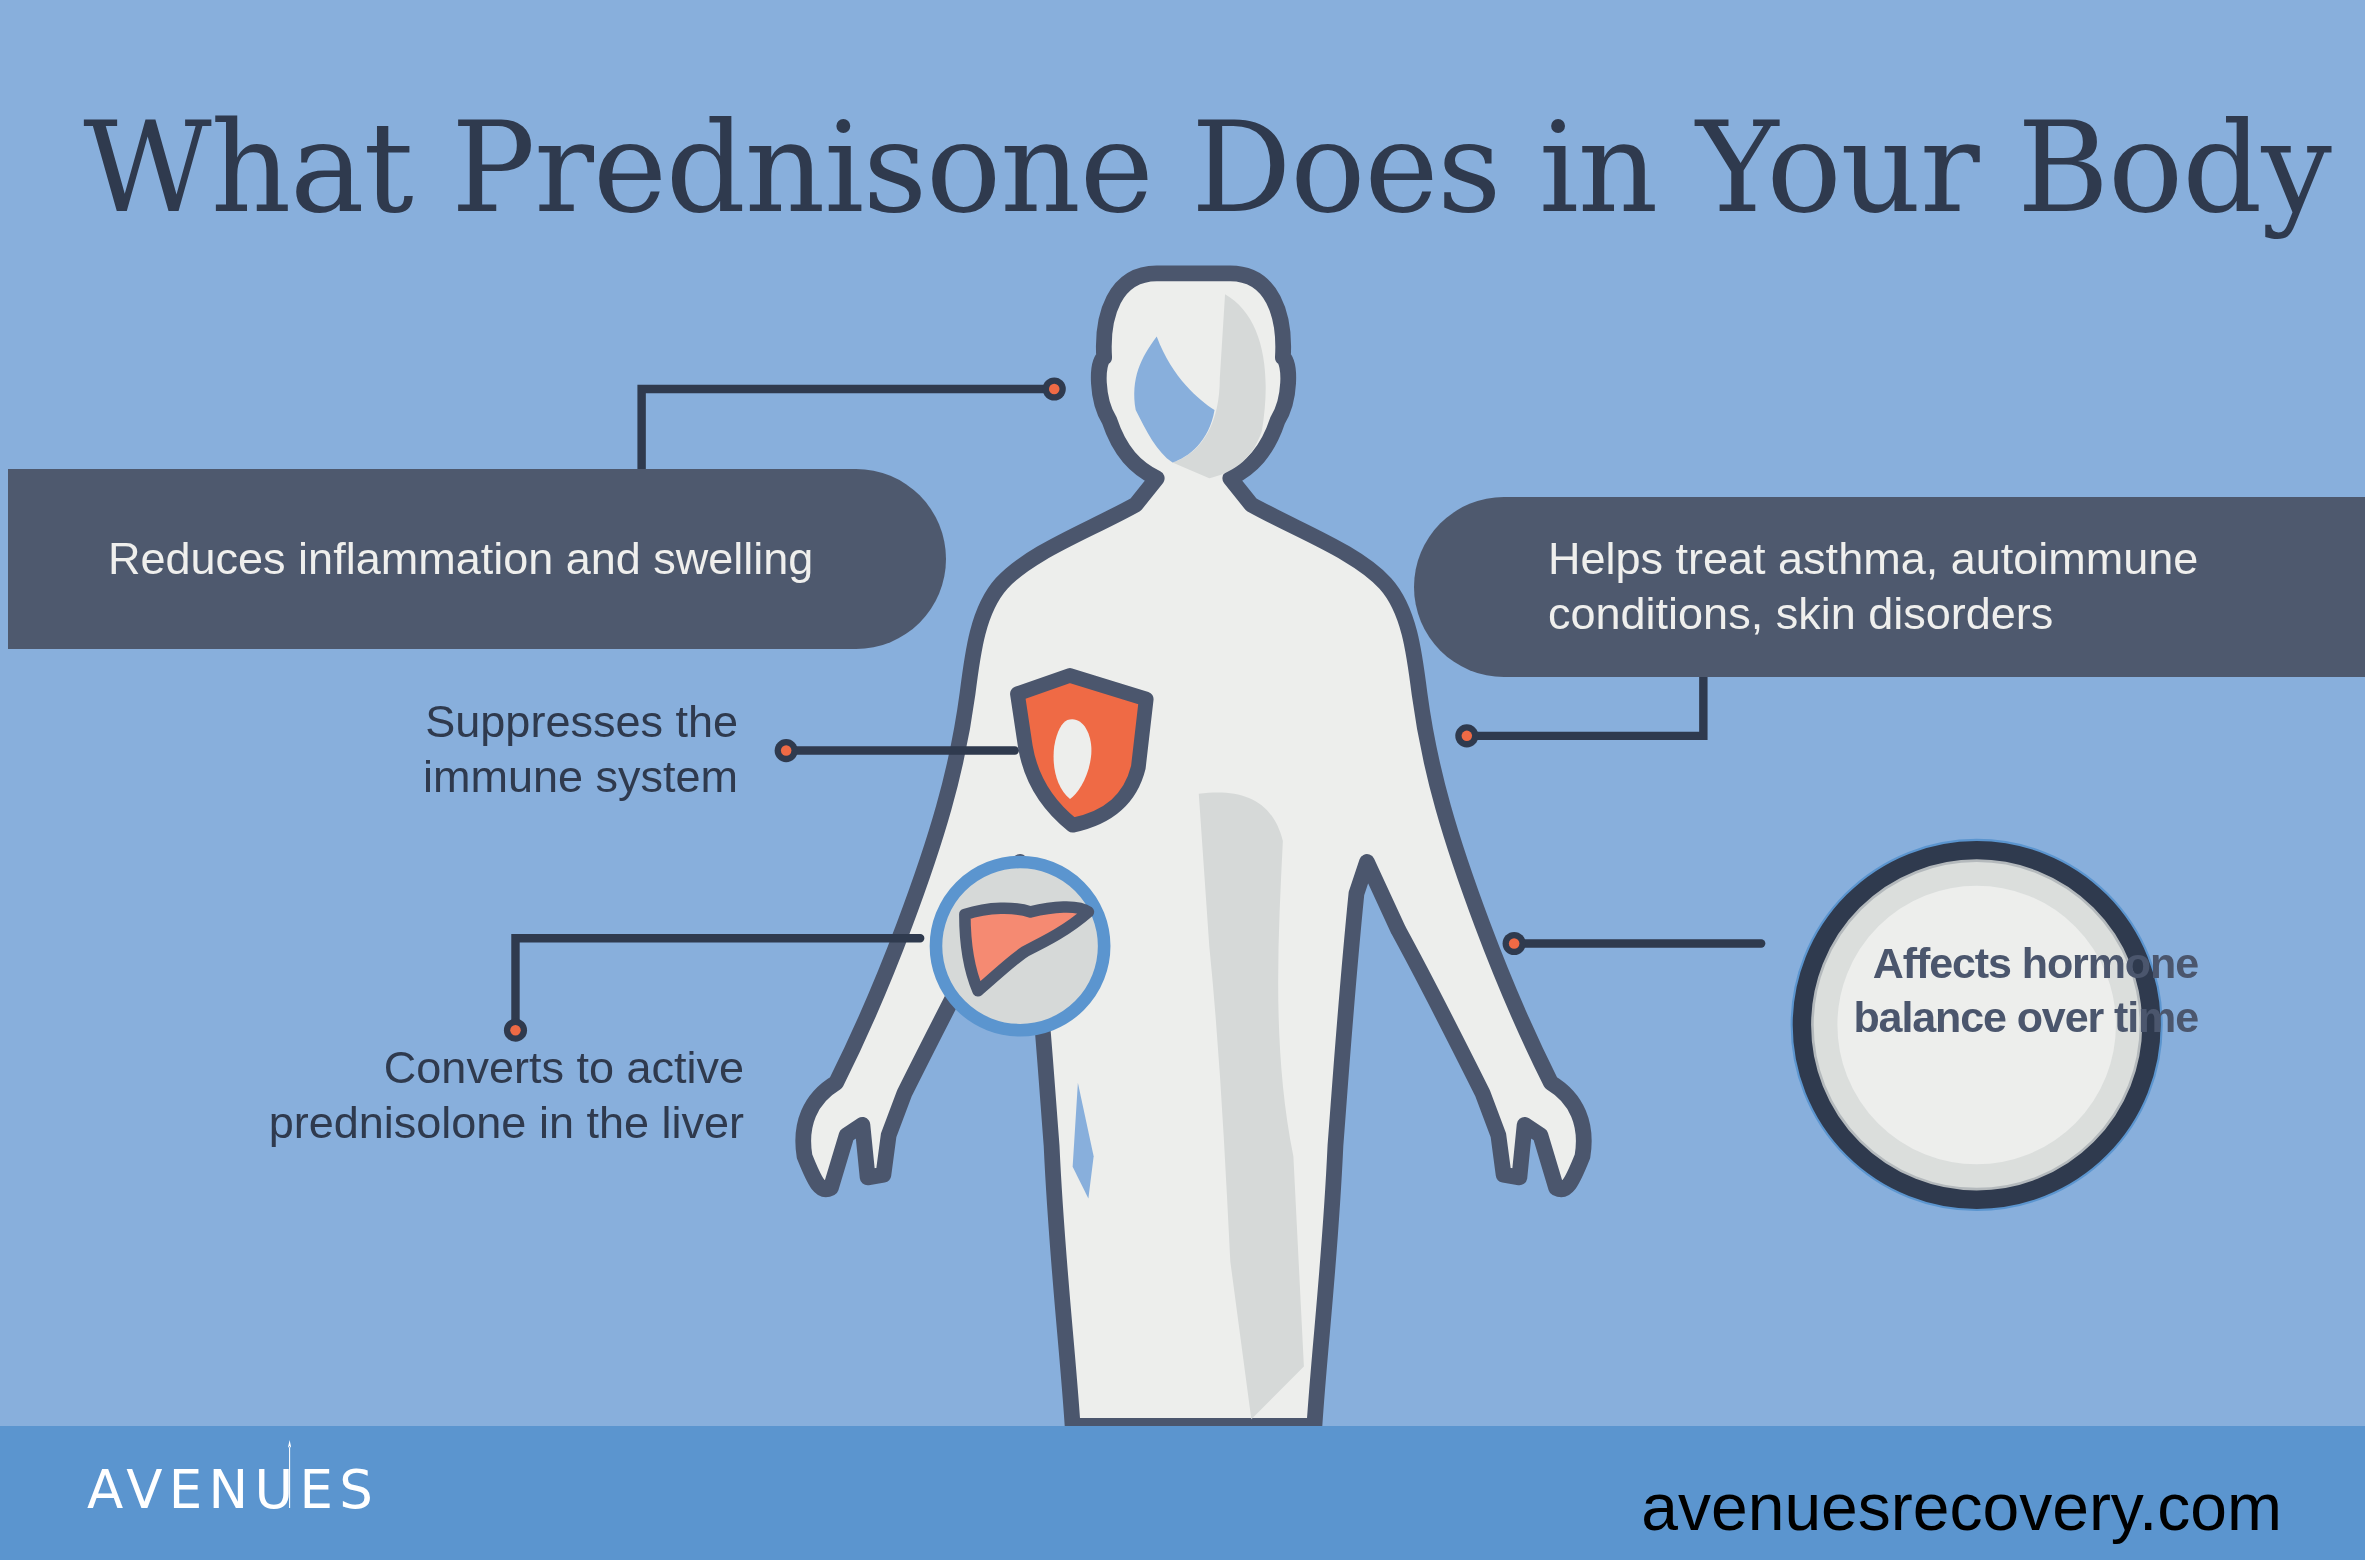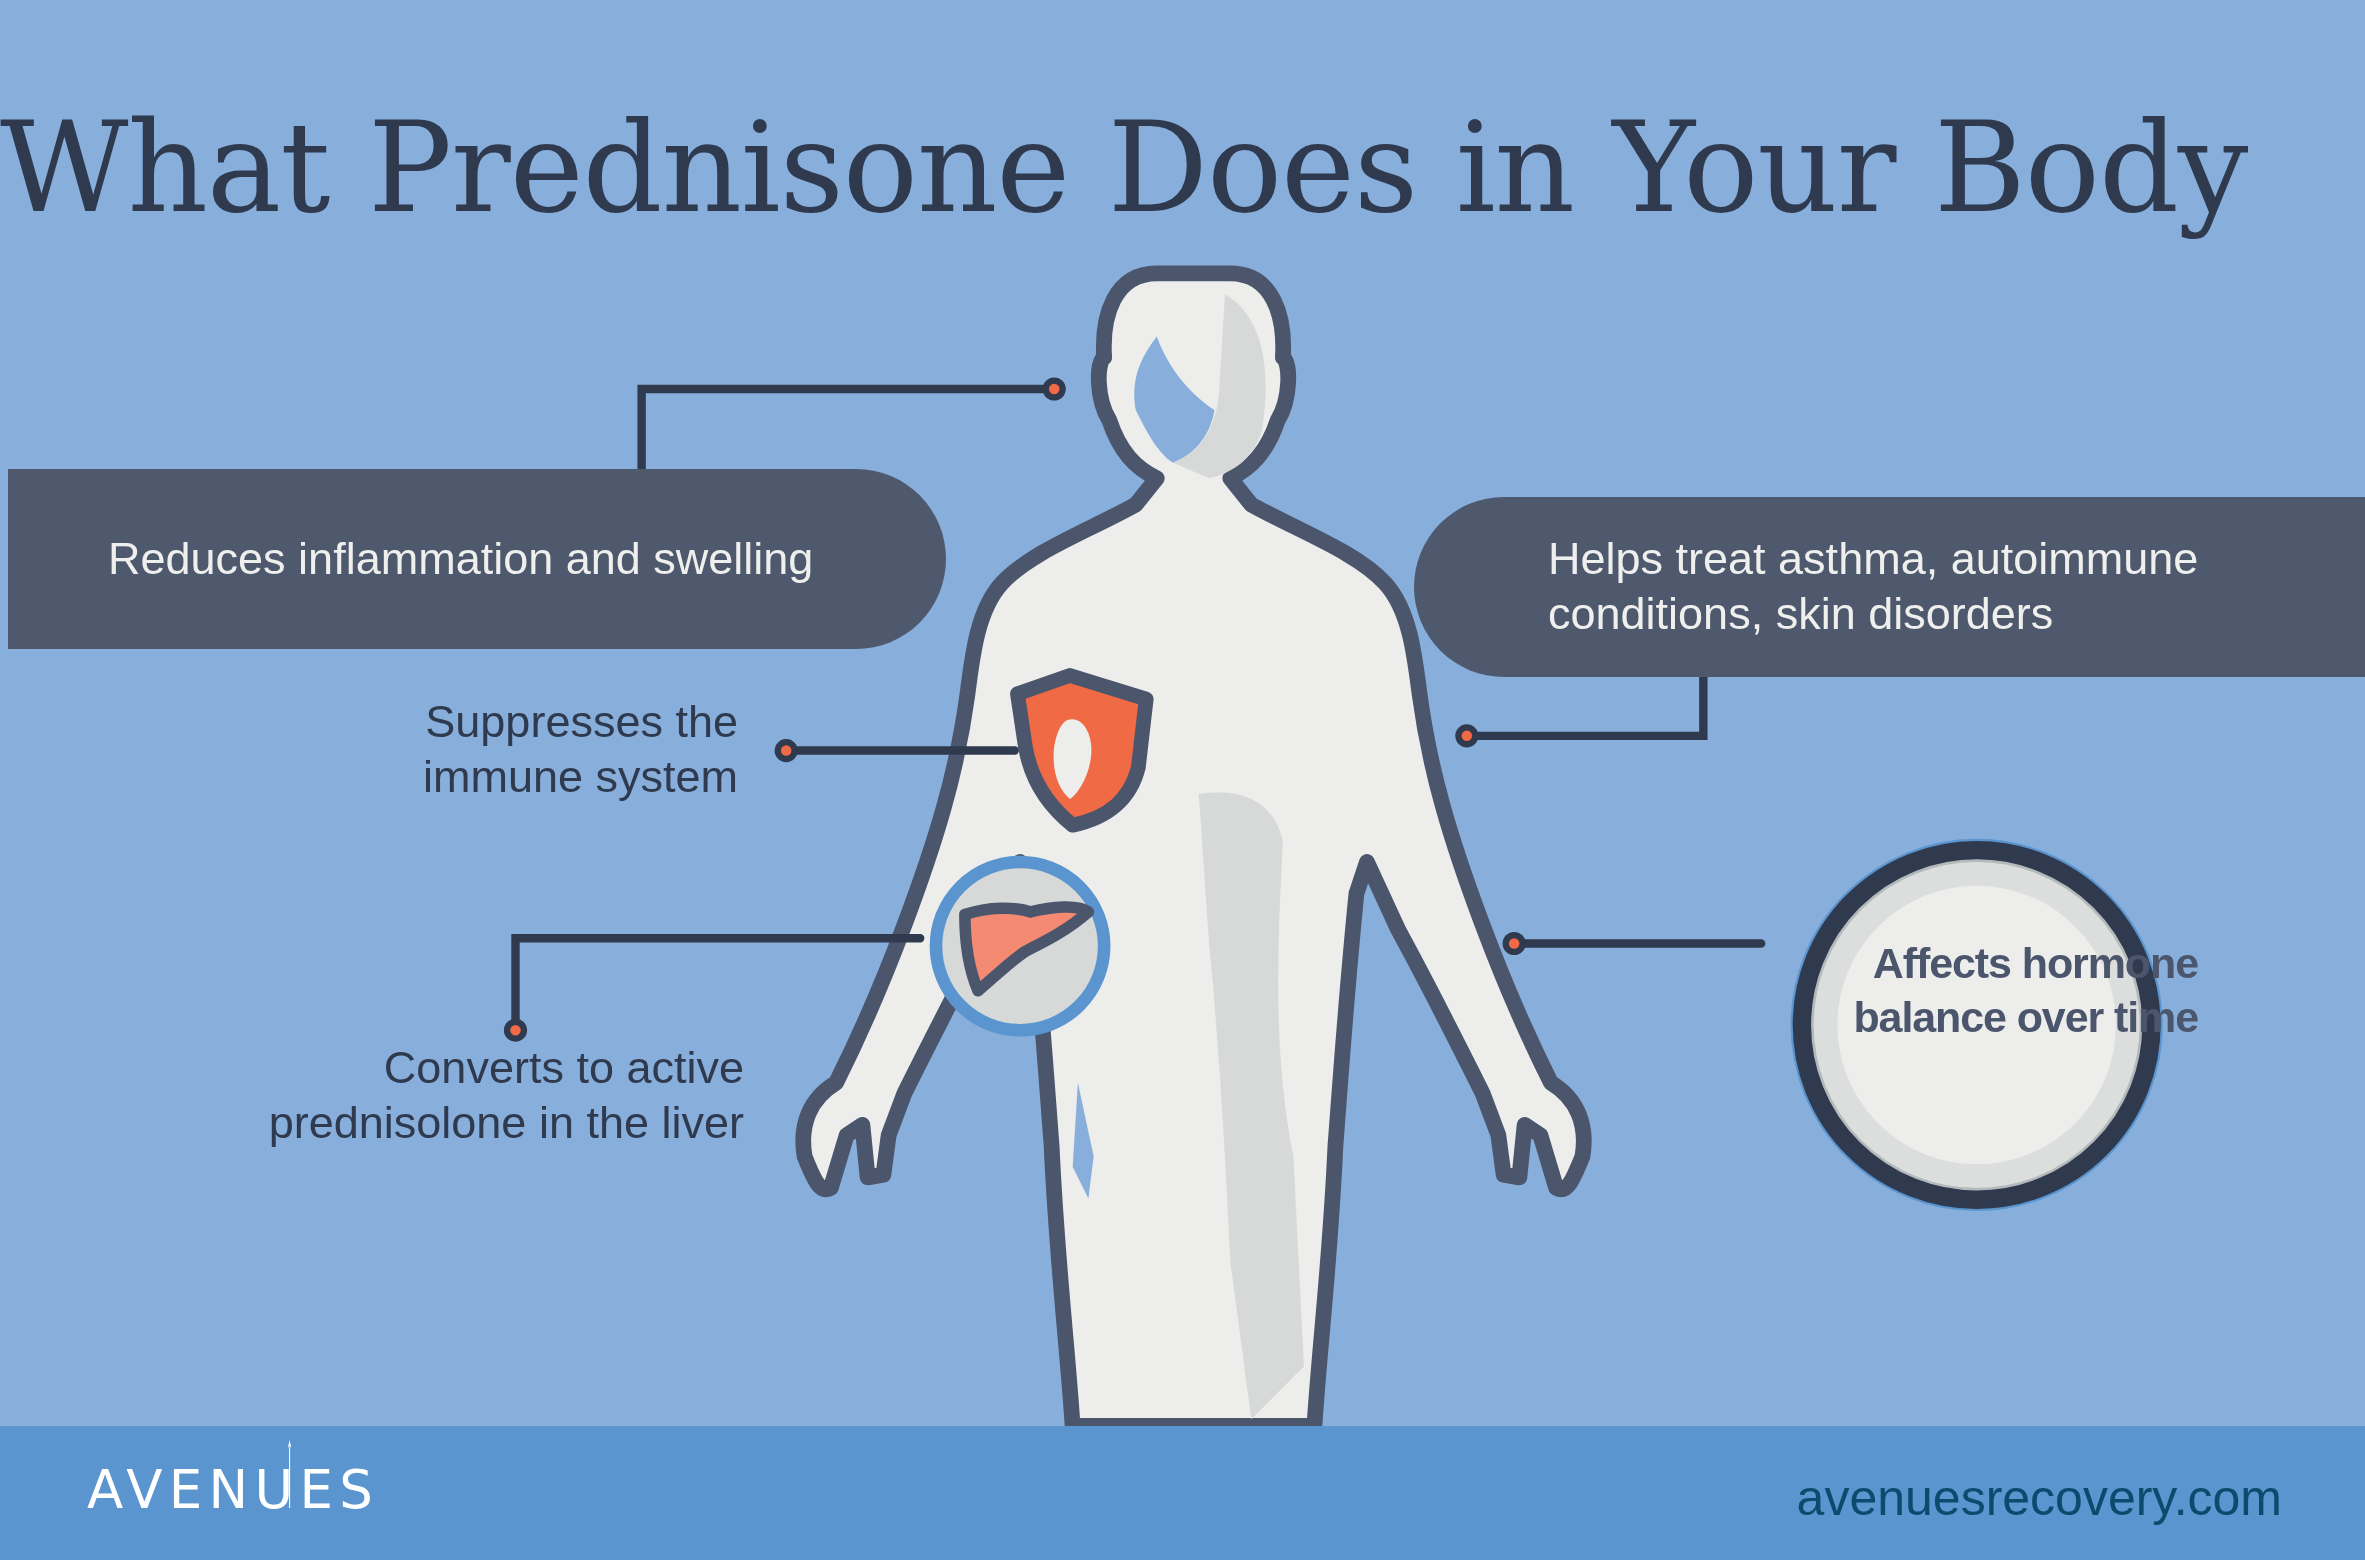--- a/index.html
+++ b/index.html
@@ -1,29 +1,29 @@
 <!DOCTYPE html>
 <html style="font-size:8.4px"><head>
 <meta charset="utf-8">
 <style>
   html, body { margin:0; padding:0; }
   body { width:2366px; height:1560px; background:#88afdc; position:relative; overflow:hidden; font-family:"Liberation Sans", sans-serif; }
-  .title { position:absolute; left:0; right:0; top:105px; font-family:"DejaVu Serif", serif; font-size:125px; color:#2f3a4e; letter-spacing:-1.1px; line-height:1; margin:0; font-weight:normal; }
+  .title { position:absolute; left:0; right:0; top:105px; text-align:center; font-family:"DejaVu Serif", serif; font-size:125px; color:#2f3a4e; letter-spacing:-1.1px; line-height:1; margin:0; font-weight:normal;padding-left:48px; }
   svg.art { position:absolute; left:0; top:0; width:2366px; height:1560px; }
   .pill { position:absolute; background:#4e596e; color:#efefed; font-size:45px; display:flex; align-items:center; box-sizing:border-box; }
   .pill-left { left:8px; top:469px; width:938px; height:180px; border-radius:0 90px 90px 0; padding-left:100px; }
   .pill-right { left:1414px; top:469px; width:951px; height:180px; border-radius:90px 0 0 90px; padding-left:134px; line-height:1.22;margin-top:28px; }
   .lbl { position:absolute; color:#2f3a4e; font-size:45px; line-height:1.22; text-align:right; }
   .lbl-immune { left:315px; top:695px; width:423px; }
   .lbl-liver { left:158px; top:1041px; width:586px; }
   .circle-text { position:absolute; left:1756px; top:936px; width:442px; text-align:right; color:#4b566d; font-size:43px; font-weight:bold; line-height:1.26; letter-spacing:-1.1px; }
   .footer { position:absolute; left:0; top:1426px; width:2366px; height:134px; background:#5b95cf; }
   .logo { position:absolute; left:87px; top:1459px; color:#fff; font-size:53px; letter-spacing:6.3px; font-weight:normal; font-family:"DejaVu Sans", sans-serif; }
   .logo-arrow { position:absolute; left:288px; top:1440px; width:3.2px; height:68px; }
-  .site { position:absolute; right:84px; top:1469px; color:#0c4a6e; font-size:50px; }
+  .site { position:absolute; right:84px; top:1469px; color:#000000; font-size:66px; }
 </style>
 </head>
 <body>
 
 <h1 class="title">What Prednisone Does in Your Body</h1>
 
 <svg class="art" viewBox="0 0 4500 2968">
 
   <g>
     <path d="M2200 520 C2120 520 2095 600 2100 680 C2085 690 2085 760 2110 800 C2130 860 2160 890 2200 910 L2160 960 C2070 1010 1960 1050 1905 1110 C1860 1160 1850 1240 1840 1320 C1820 1470 1780 1600 1720 1760 C1660 1920 1610 2020 1590 2060 C1540 2090 1520 2140 1530 2200 C1550 2250 1560 2270 1580 2260 L1610 2160 L1640 2140 L1650 2240 L1680 2235 L1690 2160 L1720 2080 C1760 2000 1820 1880 1880 1770 L1940 1640 L1960 1700 C1980 1900 1990 2050 2000 2180 C2010 2400 2030 2560 2040 2713 L2500 2713 C2510 2560 2530 2400 2540 2180 C2550 2050 2560 1900 2580 1700 L2600 1640 L2660 1770 C2720 1880 2780 2000 2820 2080 L2850 2160 L2860 2235 L2890 2240 L2900 2140 L2930 2160 L2960 2260 C2980 2270 2990 2250 3010 2200 C3020 2140 3000 2090 2950 2060 C2930 2020 2880 1920 2820 1760 C2760 1600 2720 1470 2700 1320 C2690 1240 2680 1160 2635 1110 C2580 1050 2470 1010 2380 960 L2340 910 C2380 890 2410 860 2430 800 C2455 760 2455 690 2440 680 C2445 600 2420 520 2340 520 Z" fill="#edeeec" stroke="#4b566d" stroke-width="30" stroke-linejoin="round"></path>

